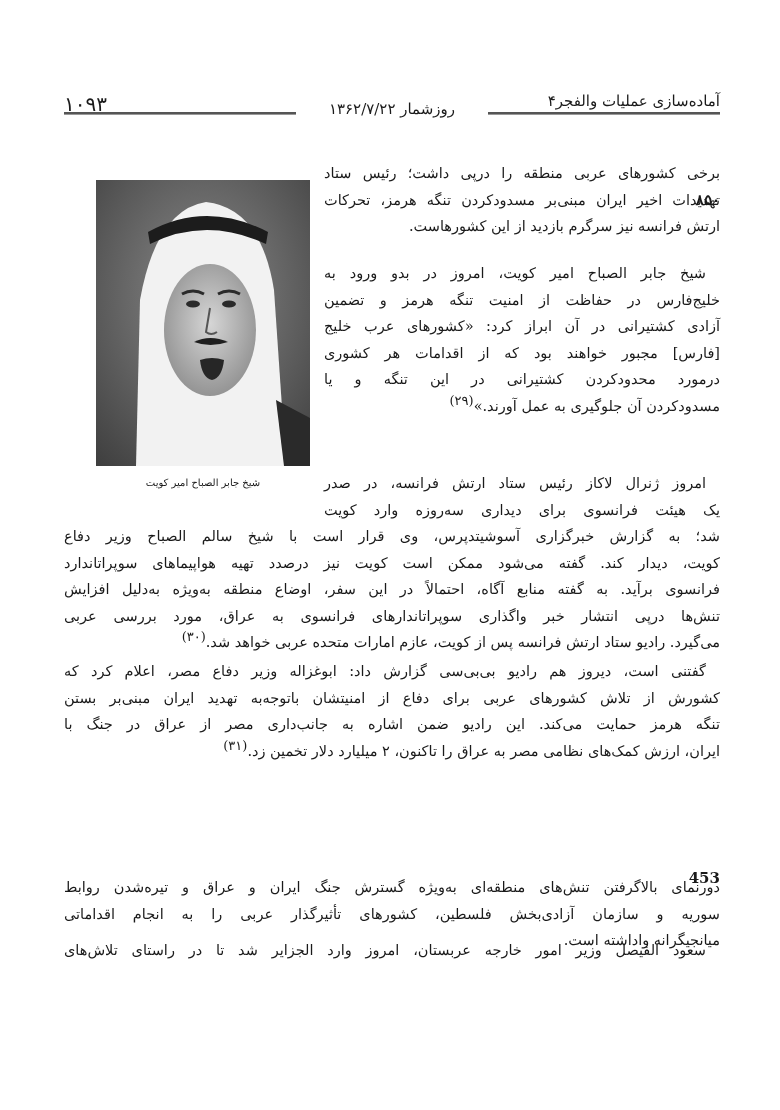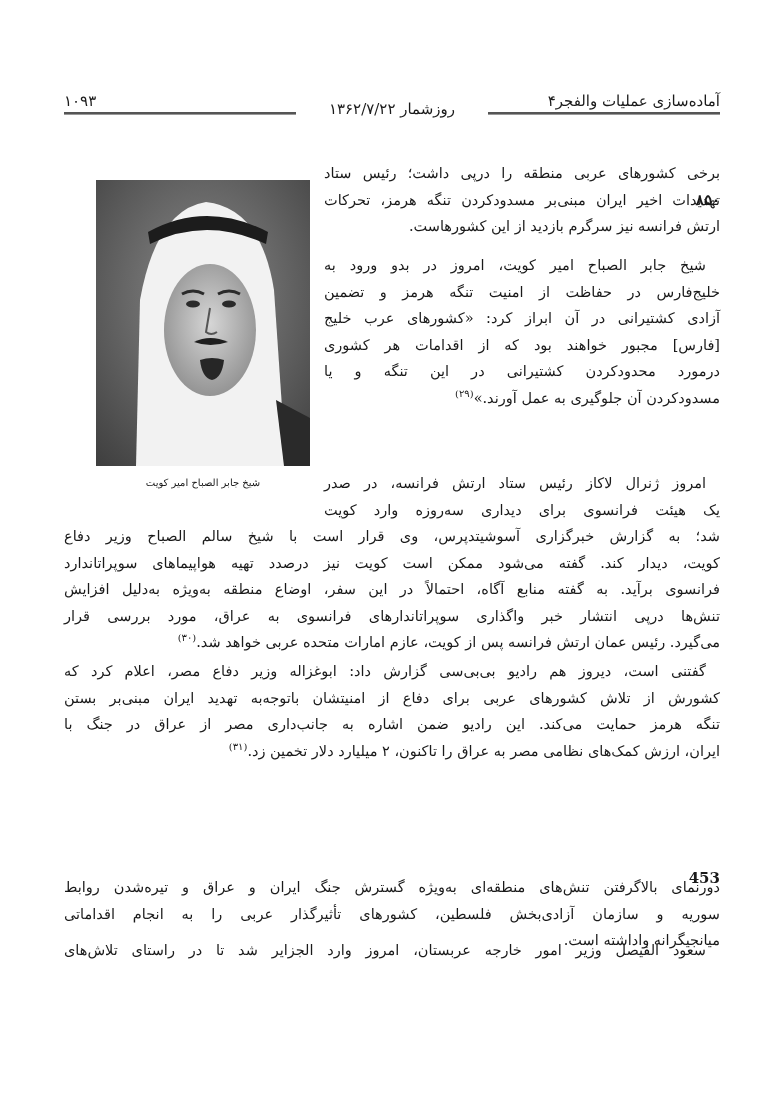--- a/index.html
+++ b/index.html
@@ -3,41 +3,41 @@
 <meta charset="utf-8">
 <style>
   html, body { margin: 0; padding: 0; background: #ffffff; }
   body { width: 780px; height: 1110px; position: relative; overflow: hidden;
          font-family: "DejaVu Serif", "Liberation Serif", serif; color: #1a1a1a; }
   .page { position: absolute; left: 64px; top: 0; width: 656px; height: 1110px; direction: rtl; }
 
   
   .run-head { position: absolute; top: 92px; left: 0; right: 0; height: 24px; }
   .run-head .book { position: absolute; right: 0; top: 0; font-size: 15px; }
-  .run-head .pnum { position: absolute; left: 0; top: 0; font-size: 15px; direction: rtl; }
+  .run-head .pnum { position: absolute; left: 0; top: 0; font-size: 20px; direction: rtl; }
   .run-head .rule { position: absolute; top: 20px; height: 0; border-top: 2px solid #555; border-bottom: 1px solid #999; }
   .run-head .rule.r1 { right: 0; width: 232px; }
   .run-head .rule.r2 { left: 0; width: 232px; }
   .run-head .date { position: absolute; top: 8px; left: 232px; width: 192px; text-align: center; font-size: 15px; white-space: nowrap; }
 
   .sec-num { position: absolute; right: 0; font-weight: bold; font-size: 15px; margin-top: 45px; }
   .sec-850 { top: 146px; }
   .sec-851 { top: 824px; }
 
   
   .photo-wrap { position: absolute; left: 32px; top: 180px; width: 214px; }
   .photo { width: 214px; height: 286px; background: #5e5e5e; position: relative; overflow: hidden; }
   .photo svg { display: block; }
   .caption { text-align: center; font-size: 10px; margin-top: 11px; }
 
   .para { position: absolute; right: 0; font-size: 14.5px; line-height: 26.6px; text-align: justify; text-align-last: right; }
   .para.narrow { width: 396px; }
   .para.wide { width: 656px; }
   .indent { text-indent: 14px; }
-  .fn { font-size: 10px; vertical-align: super; line-height: 0; }
+  .fn { font-size: 13px; vertical-align: super; line-height: 0; }
   .line { display: block; text-align: justify; text-align-last: justify; white-space: nowrap; }
   .line.last { text-align-last: right; }
 </style>
 </head>
 <body>
 
 <div class="page">
 
   <div class="run-head">
     <span class="book">آماده‌سازی عملیات والفجر۴</span>
@@ -85,40 +85,40 @@
     </div>
     <div class="caption">شیخ جابر الصباح امیر کویت</div>
   </div>
 
   <div class="para narrow" style="top:160px;">
     <span class="line">برخی کشورهای عربی منطقه را درپی داشت؛ رئیس ستاد</span>
     <span class="line">تهدیدات اخیر ایران مبنی‌بر مسدودکردن تنگه هرمز، تحرکات</span>
     <span class="line last">ارتش فرانسه نیز سرگرم بازدید از این کشورهاست.</span>
   </div>
 
-  <div class="para narrow" style="top:252px;">
+  <div class="para narrow" style="top:260px;">
     <span class="line indent">شیخ جابر الصباح امیر کویت، امروز در بدو ورود به</span>
     <span class="line">خلیج‌فارس در حفاظت از امنیت تنگه هرمز و تضمین</span>
     <span class="line">آزادی کشتیرانی در آن ابراز کرد: «کشورهای عرب خلیج</span>
     <span class="line">[فارس] مجبور خواهند بود که از اقدامات هر کشوری</span>
     <span class="line">درمورد محدودکردن کشتیرانی در این تنگه و یا</span>
     <span class="line last"><span>مسدودکردن آن جلوگیری به عمل آورند.»</span><span class="fn">(۲۹)</span></span>
   </div>
 
   <div class="para narrow" style="top:470px;">
     <span class="line indent">امروز ژنرال لاکاز رئیس ستاد ارتش فرانسه، در صدر</span>
     <span class="line">یک هیئت فرانسوی برای دیداری سه‌روزه وارد کویت</span>
   </div>
 
   <div class="para wide" style="top:523px;">
     <span class="line">شد؛ به گزارش خبرگزاری آسوشیتدپرس، وی قرار است با شیخ سالم الصباح وزیر دفاع</span>
     <span class="line">کویت، دیدار کند. گفته می‌شود ممکن است کویت نیز درصدد تهیه هواپیماهای سوپراتاندارد</span>
     <span class="line">فرانسوی برآید. به گفته منابع آگاه، احتمالاً در این سفر، اوضاع منطقه به‌ویژه به‌دلیل افزایش</span>
-    <span class="line">تنش‌ها درپی انتشار خبر واگذاری سوپراتاندارهای فرانسوی به عراق، مورد بررسی قرار</span>
-    <span class="line last"><span>می‌گیرد. رئیس عمان ارتش فرانسه پس از کویت، عازم امارات متحده عربی خواهد شد.</span><span class="fn">(۳۰)</span></span>
+    <span class="line">تنش‌ها درپی انتشار خبر واگذاری سوپراتاندارهای فرانسوی به عراق، مورد بررسی عربی</span>
+    <span class="line last"><span>می‌گیرد. رادیو ستاد ارتش فرانسه پس از کویت، عازم امارات متحده عربی خواهد شد.</span><span class="fn">(۳۰)</span></span>
   </div>
 
   <div class="para wide" style="top:658px;">
     <span class="line indent">گفتنی است، دیروز هم رادیو بی‌بی‌سی گزارش داد: ابوغزاله وزیر دفاع مصر، اعلام کرد که</span>
     <span class="line">کشورش از تلاش کشورهای عربی برای دفاع از امنیتشان باتوجه‌به تهدید ایران مبنی‌بر بستن</span>
     <span class="line">تنگه هرمز حمایت می‌کند. این رادیو ضمن اشاره به جانب‌داری مصر از عراق در جنگ با</span>
     <span class="line last"><span>ایران، ارزش کمک‌های نظامی مصر به عراق را تاکنون، ۲ میلیارد دلار تخمین زد.</span><span class="fn">(۳۱)</span></span>
   </div>
 
   <div class="sec-num sec-851">453</div>

